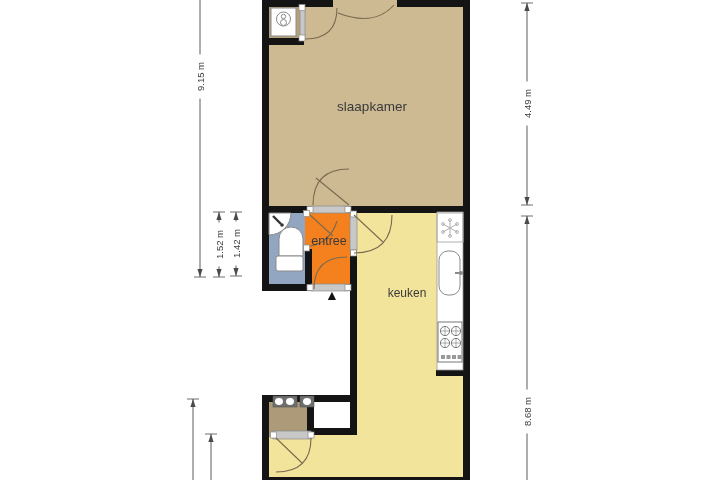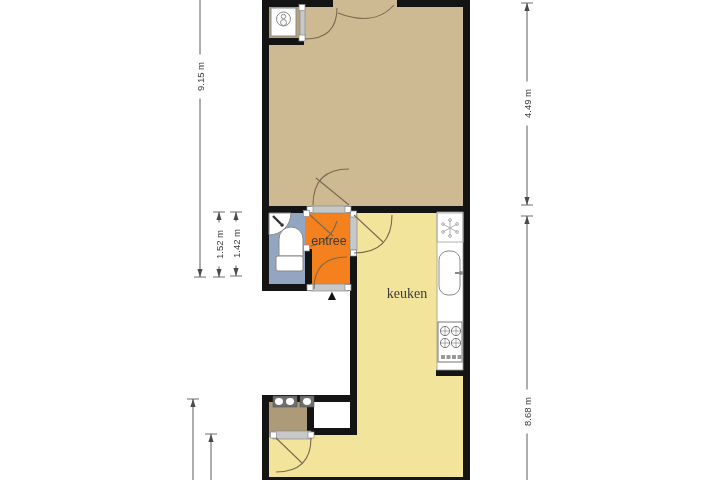--- a/index.html
+++ b/index.html
@@ -1,21 +1,21 @@
 <!DOCTYPE html>
 <html><head>
 <meta charset="utf-8">
 <style>
   html,body{margin:0;padding:0;background:#fff;}
   #stage{position:relative;width:720px;height:480px;background:#ffffff;overflow:hidden;
          font-family:"Liberation Sans", sans-serif;}
   #plan-svg{position:absolute;left:0;top:0;}
   .room-label{position:absolute;color:#3a3a3a;text-align:center;pointer-events:none;}
   .lbl-slaapkamer{left:312px;top:99px;width:120px;font-size:13.5px;}
-  .lbl-keuken{left:357px;top:286px;width:100px;font-size:14px;font-family:Liberation Serif, serif;}
+  .lbl-keuken{left:357px;top:286px;width:100px;font-size:12px;}
   .lbl-entree{left:290px;top:234px;width:78px;font-size:12.5px;}
   .dim-label{position:absolute;width:44px;height:13px;display:flex;align-items:center;justify-content:center;
              background:#ffffff;color:#3d3d3d;font-size:9.5px;transform:rotate(-90deg);white-space:nowrap;}
   .dim-915{left:178px;top:70px;}
   .dim-152{left:197px;top:238px;}
   .dim-142{left:214px;top:237px;}
   .dim-449{left:505px;top:97px;}
   .dim-868{left:505px;top:405px;}
   .entrance-arrow{position:absolute;left:323px;top:288px;width:18px;text-align:center;
                   font-size:14px;line-height:1;color:#111;}
@@ -190,20 +190,21 @@
     <polygon points="527,205 524.4,197 529.6,197" stroke="none"></polygon>
     <line x1="521" y1="3" x2="533" y2="3" stroke-width="0.8"></line>
     <line x1="521" y1="205" x2="533" y2="205" stroke-width="0.8"></line>
 
     <line x1="527" y1="216" x2="527" y2="480"></line>
     <polygon points="527,216 524.4,224 529.6,224" stroke="none"></polygon>
     <line x1="521" y1="216" x2="533" y2="216" stroke-width="0.8"></line>
   </g>
 </svg>
 
+<div class="room-label lbl-slaapkamer">slaapkamer</div>
 <div class="room-label lbl-entree">entree</div>
 <div class="room-label lbl-keuken">keuken</div>
 
 <div class="dim-label dim-915">9.15 m</div>
 <div class="dim-label dim-152">1.52 m</div>
 <div class="dim-label dim-142">1.42 m</div>
 <div class="dim-label dim-449">4.49 m</div>
 <div class="dim-label dim-868">8.68 m</div>
 
 <div class="entrance-arrow">▲</div>

